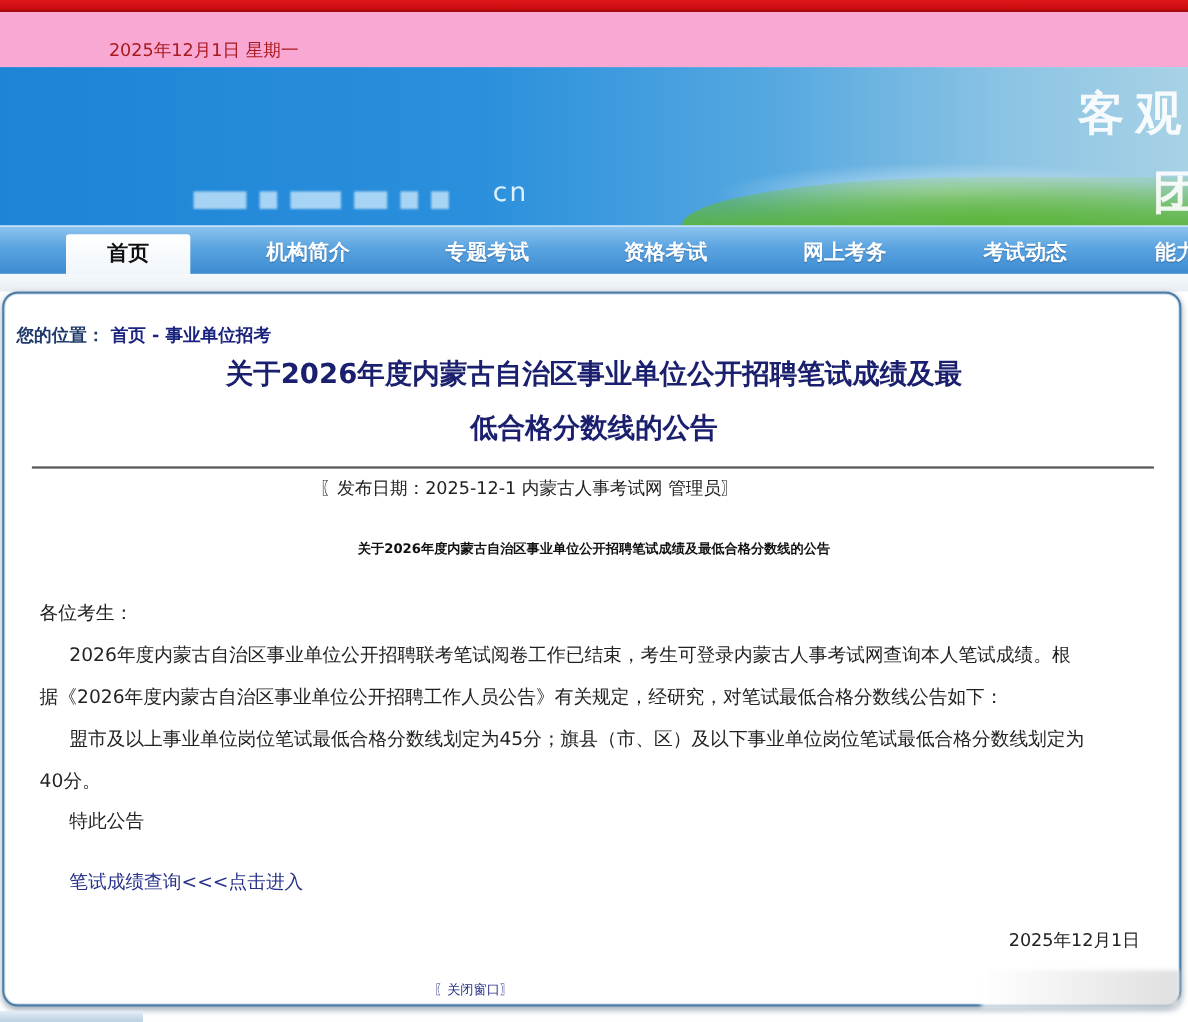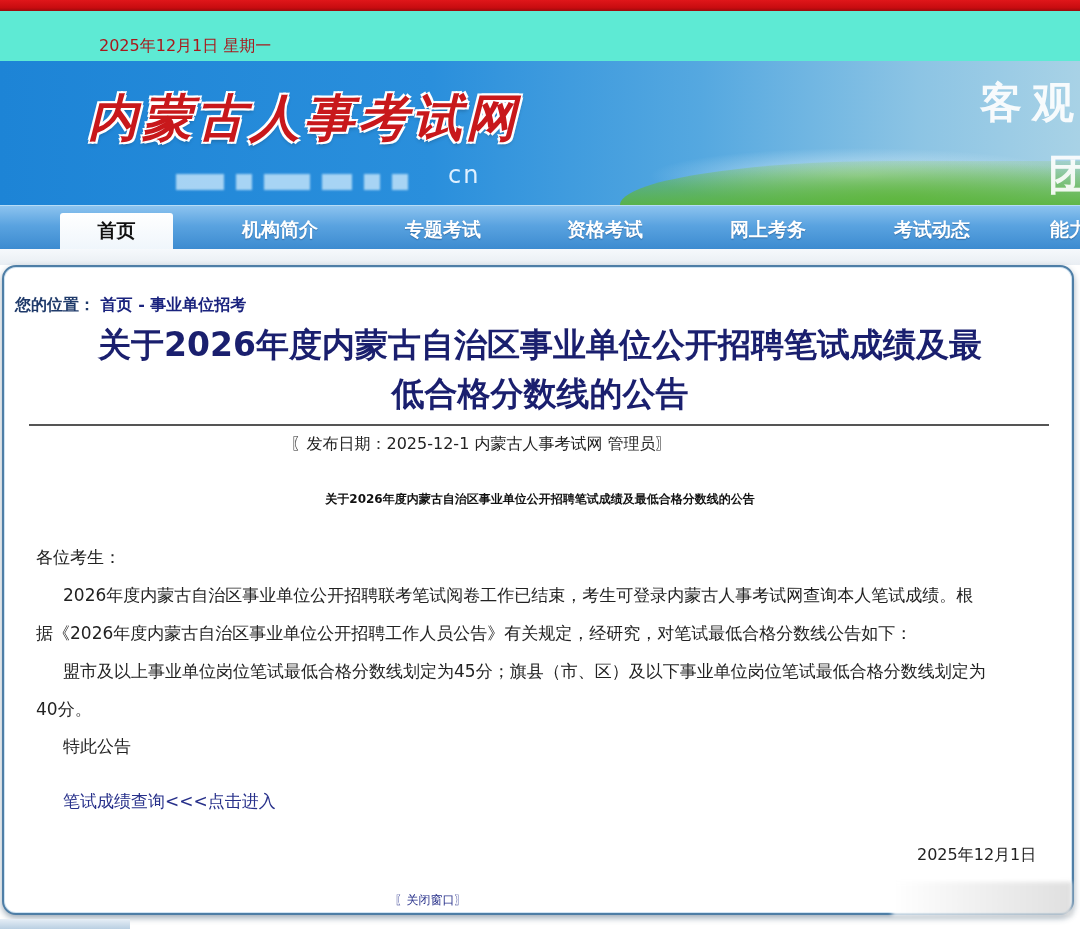--- a/index.html
+++ b/index.html
@@ -4,21 +4,21 @@
   <style>
     * { box-sizing: border-box; margin: 0; padding: 0; }
     html, body { width: 1080px; height: 929px; overflow: hidden; background: #ffffff; }
     body { font-family: "DejaVu Sans", "Liberation Sans", sans-serif; position: relative; }
 
     .top-red-bar {
       position: absolute; left: 0; top: 0; width: 1080px; height: 11px;
       background: linear-gradient(180deg, #e0161a 0%, #c80c10 70%, #9a0a0c 100%);
     }
     .date-strip {
-      position: absolute; left: 0; top: 11px; width: 1080px; height: 50px; background: #5eead4;
+      position: absolute; left: 0; top: 11px; width: 1080px; height: 50px; background: #f9a8d4;
     }
     .date-text {
       position: absolute; left: 99px; top: 25px; font-size: 16px; color: #a8191c;
       letter-spacing: 0px;
     }
 
     .banner {
       position: absolute; left: 0; top: 61px; width: 1080px; height: 144px;
       background:
         radial-gradient(ellipse 380px 60px at 900px 140px, rgba(110,190,70,0.95), rgba(110,190,70,0) 70%),
@@ -76,21 +76,21 @@
       position: absolute; left: 2px; top: 265px; width: 1072px; height: 650px;
       background: #ffffff; border: 2px solid #4e7ea6; border-radius: 14px;
       box-shadow: 0 3px 6px rgba(40,70,100,0.45), inset 0 0 0 1px #cfe3f2;
     }
     .breadcrumb {
       position: absolute; left: 15px; top: 295px; font-size: 16px; font-weight: bold; color: #1f3a6a;
       white-space: nowrap;
     }
     .breadcrumb .bc-link { color: #1a237e; }
     .page-title {
-      position: absolute; left: 0; width: 1080px; text-align: center; font-size: 33px; font-weight: bold;
+      position: absolute; left: 0; width: 1080px; text-align: center; font-size: 25px; font-weight: bold;
       color: #1a1f6e; white-space: nowrap;
     }
     .title-rule {
       position: absolute; left: 29px; top: 424px; width: 1020px; height: 2px; background: #555;
     }
     .meta {
       position: absolute; left: 0; top: 434px; width: 962px; text-align: center; font-size: 16px;
       color: #222; white-space: nowrap;
     }
     .sub-title {
@@ -124,21 +124,20 @@
 <body>
 
 <div class="top-red-bar"></div>
 
 <div class="date-strip">
   <span class="date-text">2025年12月1日 星期一</span>
 </div>
 
 <div class="banner">
   <div class="banner-grass"></div>
-  <div class="logo-title">内蒙古人事考试网</div>
   <div class="url-blur">
     <span style="width:48px"></span>
       <span style="width:16px"></span>
       <span style="width:46px"></span>
       <span style="width:30px"></span>
       <span style="width:16px"></span>
       <span style="width:16px"></span>
   </div>
   <div class="url-tld">cn</div>
   <div class="slogan">客观</div>

